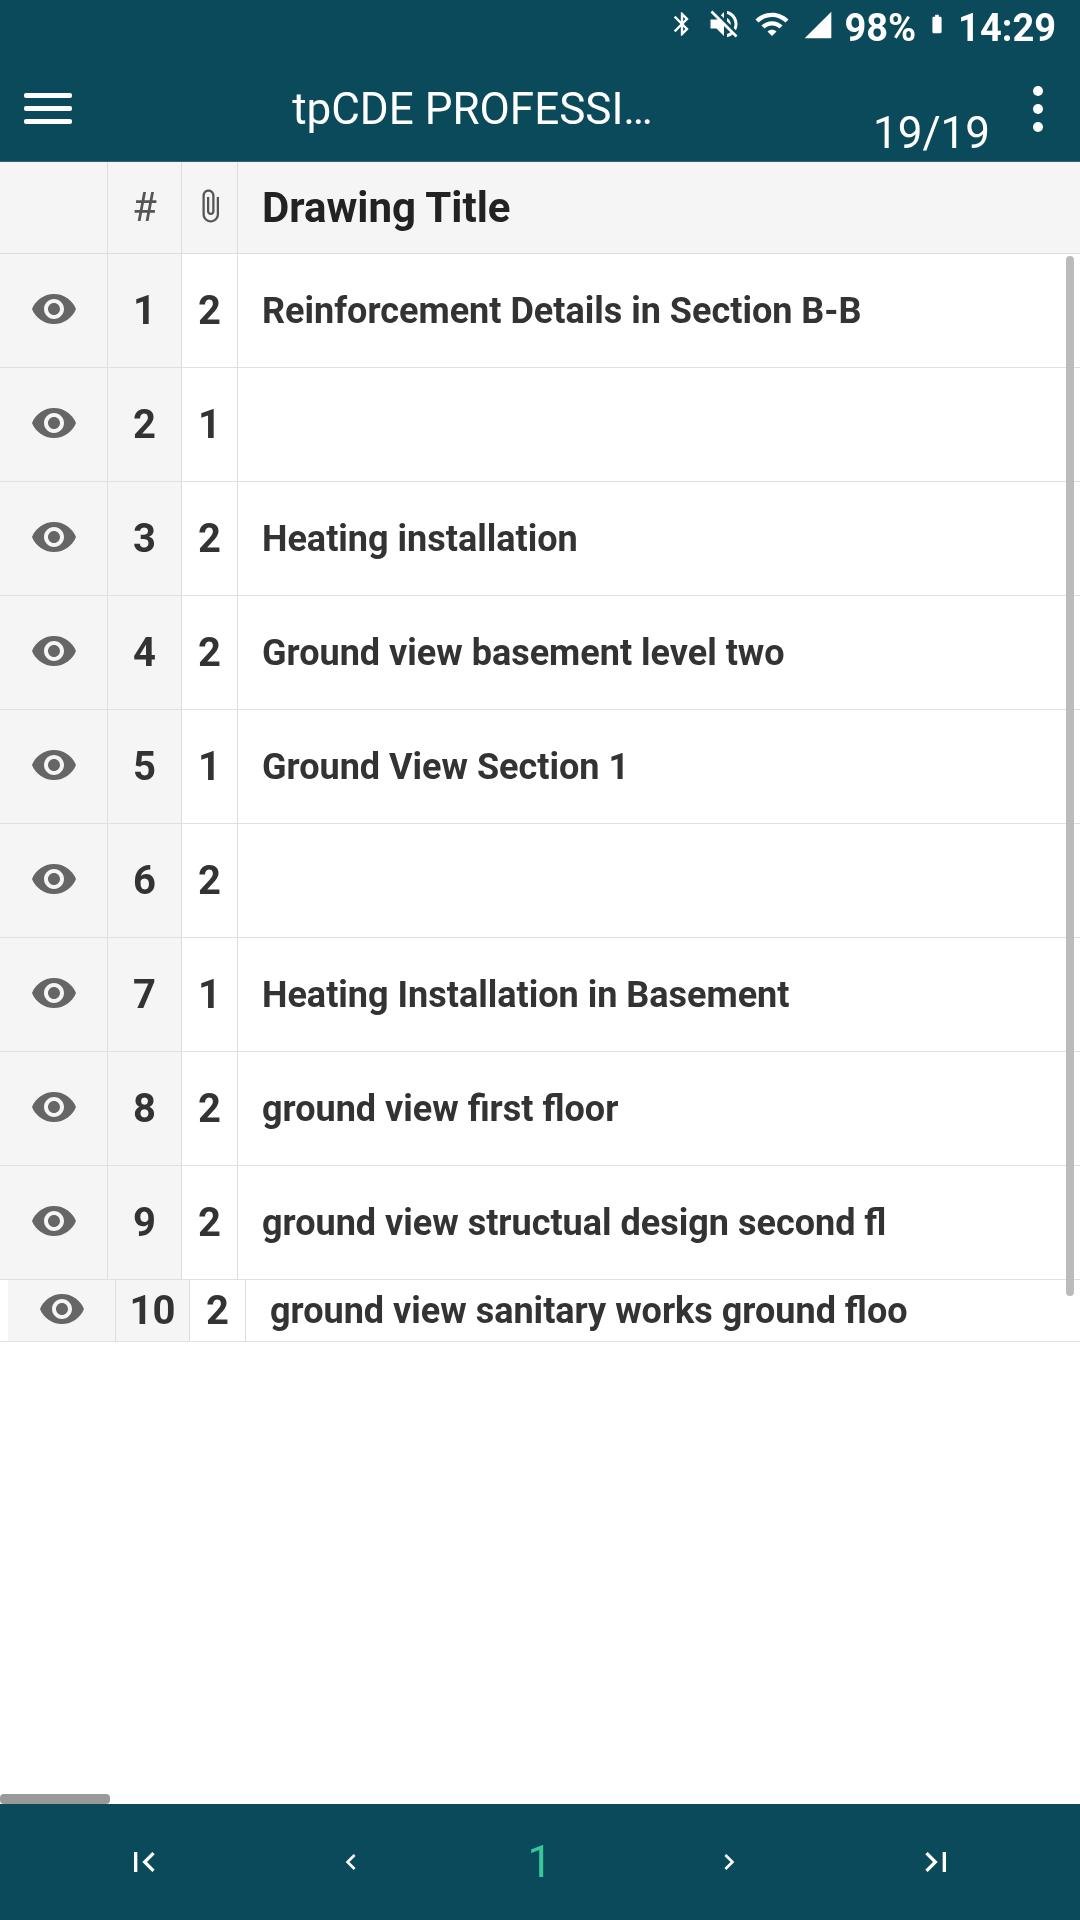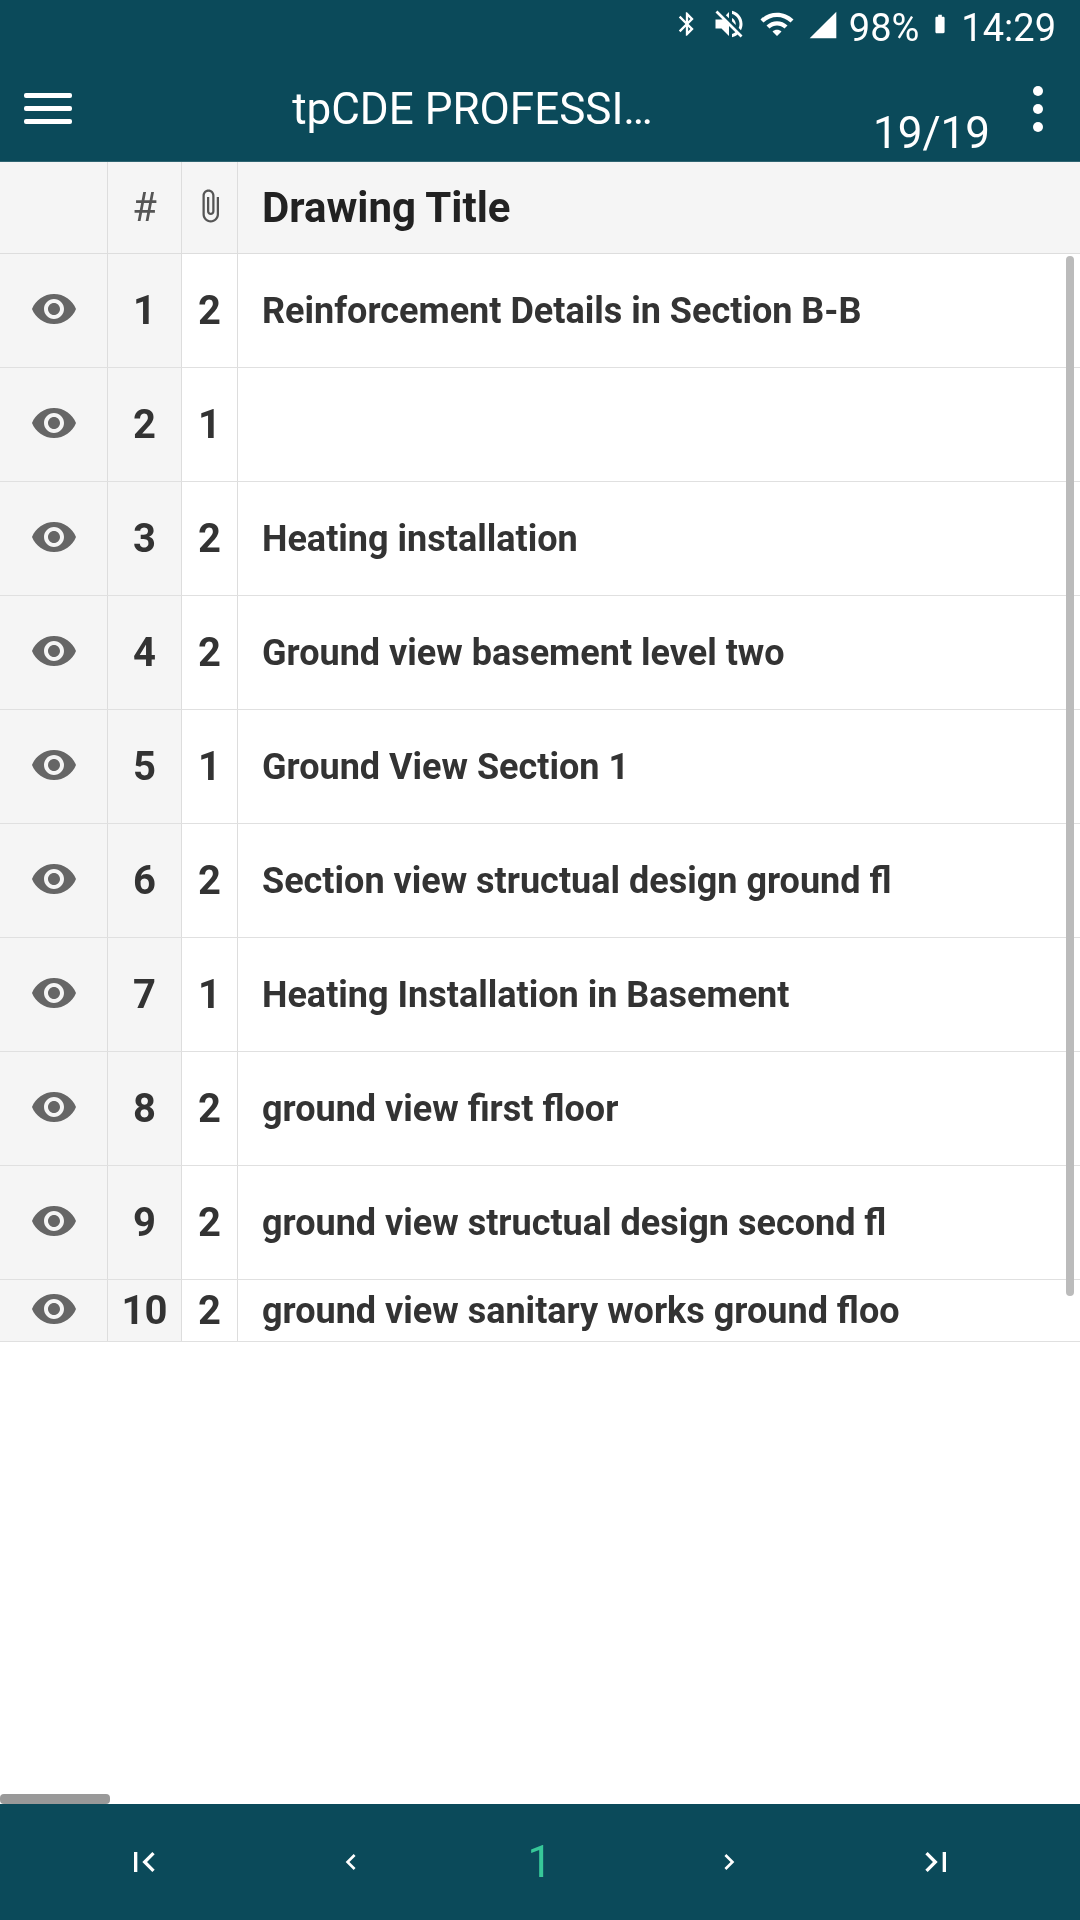--- a/index.html
+++ b/index.html
@@ -28,20 +28,21 @@
       padding: 0 24px;
       color: #fff;
       font-size: 38px;
       gap: 14px;
     }
     
     .status-icons {
       display: flex;
       align-items: center;
       gap: 10px;
+      font-weight: bold;
     }
     
     
     .app-bar {
       background: #0b4a5a;
       height: 106px;
       display: flex;
       align-items: center;
       padding: 0 24px;
       color: #fff;
@@ -370,21 +371,20 @@
         <div class="col-title">Ground View Section 1</div>
       </div>
       <div class="table-row">
         <div class="col-eye">
           <span class="eye-icon"><svg viewBox="0 0 24 24" fill="#666">
               <path d="M12,4.5C7,4.5,2.73,7.61,1,12c1.73,4.39,6,7.5,11,7.5s9.27-3.11,11-7.5C21.27,7.61,17,4.5,12,4.5z M12,17 c-2.76,0-5-2.24-5-5s2.24-5,5-5s5,2.24,5,5S14.76,17,12,17z M12,9c-1.66,0-3,1.34-3,3s1.34,3,3,3s3-1.34,3-3S13.66,9,12,9z"></path>
             </svg></span>
         </div>
         <div class="col-num">6</div>
         <div class="col-attach">2</div>
-        <div class="col-title">Section view structual design ground fl</div>
       </div>
       <div class="table-row">
         <div class="col-eye">
           <span class="eye-icon"><svg viewBox="0 0 24 24" fill="#666">
               <path d="M12,4.5C7,4.5,2.73,7.61,1,12c1.73,4.39,6,7.5,11,7.5s9.27-3.11,11-7.5C21.27,7.61,17,4.5,12,4.5z M12,17 c-2.76,0-5-2.24-5-5s2.24-5,5-5s5,2.24,5,5S14.76,17,12,17z M12,9c-1.66,0-3,1.34-3,3s1.34,3,3,3s3-1.34,3-3S13.66,9,12,9z"></path>
             </svg></span>
         </div>
         <div class="col-num">7</div>
         <div class="col-attach">1</div>
         <div class="col-title">Heating Installation in Basement</div>
@@ -402,21 +402,21 @@
       <div class="table-row">
         <div class="col-eye">
           <span class="eye-icon"><svg viewBox="0 0 24 24" fill="#666">
               <path d="M12,4.5C7,4.5,2.73,7.61,1,12c1.73,4.39,6,7.5,11,7.5s9.27-3.11,11-7.5C21.27,7.61,17,4.5,12,4.5z M12,17 c-2.76,0-5-2.24-5-5s2.24-5,5-5s5,2.24,5,5S14.76,17,12,17z M12,9c-1.66,0-3,1.34-3,3s1.34,3,3,3s3-1.34,3-3S13.66,9,12,9z"></path>
             </svg></span>
         </div>
         <div class="col-num">9</div>
         <div class="col-attach">2</div>
         <div class="col-title">ground view structual design second fl</div>
       </div>
-      <div class="table-row" style="height: 62px; overflow: hidden;">
+      <div class="table-row" style="height: 62px; overflow: hidden; padding-left: 8px;">
         <div class="col-eye">
           <span class="eye-icon"><svg viewBox="0 0 24 24" fill="#666">
               <path d="M12,4.5C7,4.5,2.73,7.61,1,12c1.73,4.39,6,7.5,11,7.5s9.27-3.11,11-7.5C21.27,7.61,17,4.5,12,4.5z M12,17 c-2.76,0-5-2.24-5-5s2.24-5,5-5s5,2.24,5,5S14.76,17,12,17z M12,9c-1.66,0-3,1.34-3,3s1.34,3,3,3s3-1.34,3-3S13.66,9,12,9z"></path>
             </svg></span>
         </div>
         <div class="col-num">10</div>
         <div class="col-attach">2</div>
         <div class="col-title">ground view sanitary works ground floo</div>
       </div>
     </div>

